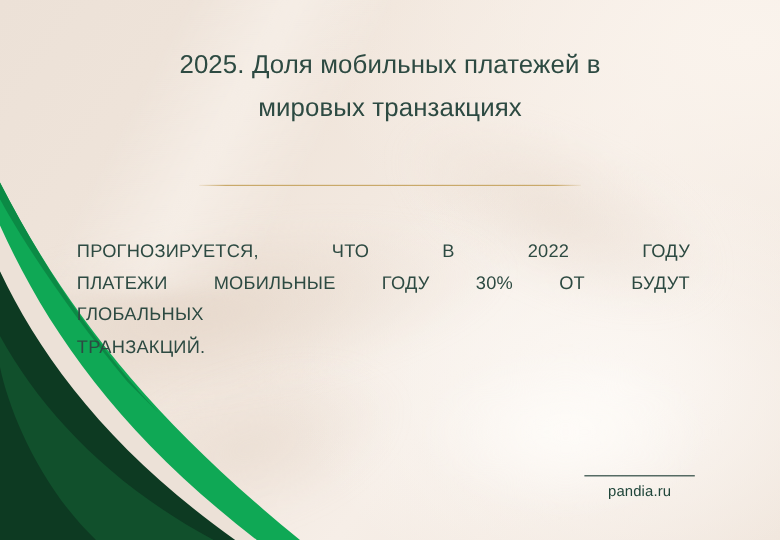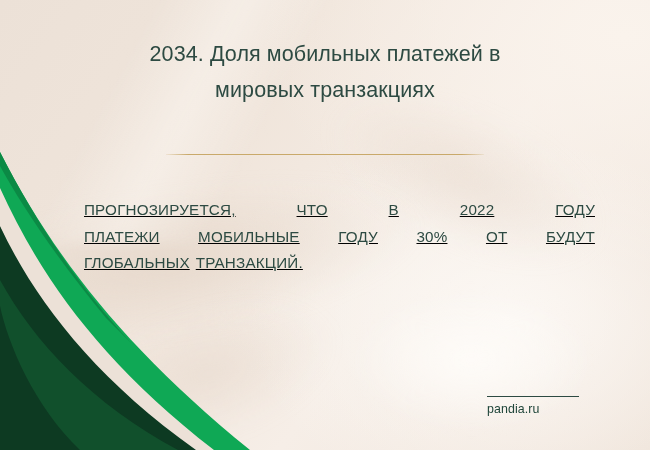--- a/index.html
+++ b/index.html
@@ -112,49 +112,49 @@
     left: 166px;
     top: 154px;
     width: 318px;
     height: 1px;
     background: linear-gradient(90deg, rgba(201,169,106,0.15) 0%, #c9a96a 7%, #c9a96a 93%, rgba(201,169,106,0.15) 100%);
   }
 
   
   .body-block {
     position: absolute;
-    left: 84px;
+    left: 64px;
     top: 197px;
     width: 511px;
-    text-decoration: underline;
   }
   .body-line {
     font-size: 15.2px;
     line-height: 26.5px;
     color: #2d4a42;
     letter-spacing: 0.2px;
     display: flex;
     white-space: nowrap;
   }
   .body-line.justify {
     justify-content: space-between;
   }
   .body-line.last {
     justify-content: flex-start;
     gap: 0;
+    flex-direction: column;
   }
   .body-line.last > span { margin-right: 6px; }
 
   
   .footer {
     position: absolute;
     left: 487px;
     top: 396px;
     width: 92px;
-    text-align: left;
+    text-align: center;
   }
   .footer-rule {
     width: 92px;
     height: 1px;
     background: #2d4a42;
     margin: 0 0 5px 0;
   }
   .footer-text {
     font-size: 12.4px;
     line-height: 15px;
@@ -185,21 +185,21 @@
 
       <path d="M0,22 C52,124 124,218 250,320 L214,320 C100,232 40,146 0,58 Z" fill="#0fa855"></path>
 
       <path d="M0,22 C36,92 78,156 132,214 L106,188 C58,130 22,76 0,36 Z" fill="#0b8a45"></path>
 
       <path d="M0,0 C38,96 104,196 222,300 L248,320 L262,320 C132,224 50,120 6,0 Z" fill="none"></path>
     </svg>
   </div>
 
   <div class="title-block">
-    <div class="title-line">2034. Доля мобильных платежей в</div>
+    <div class="title-line">2025. Доля мобильных платежей в</div>
     <div class="title-line">мировых транзакциях</div>
   </div>
 
   <div class="divider"></div>
 
   <div class="body-block">
     <div class="body-line justify">
       <span>ПРОГНОЗИРУЕТСЯ,</span>
       <span>ЧТО</span>
       <span>В</span>

